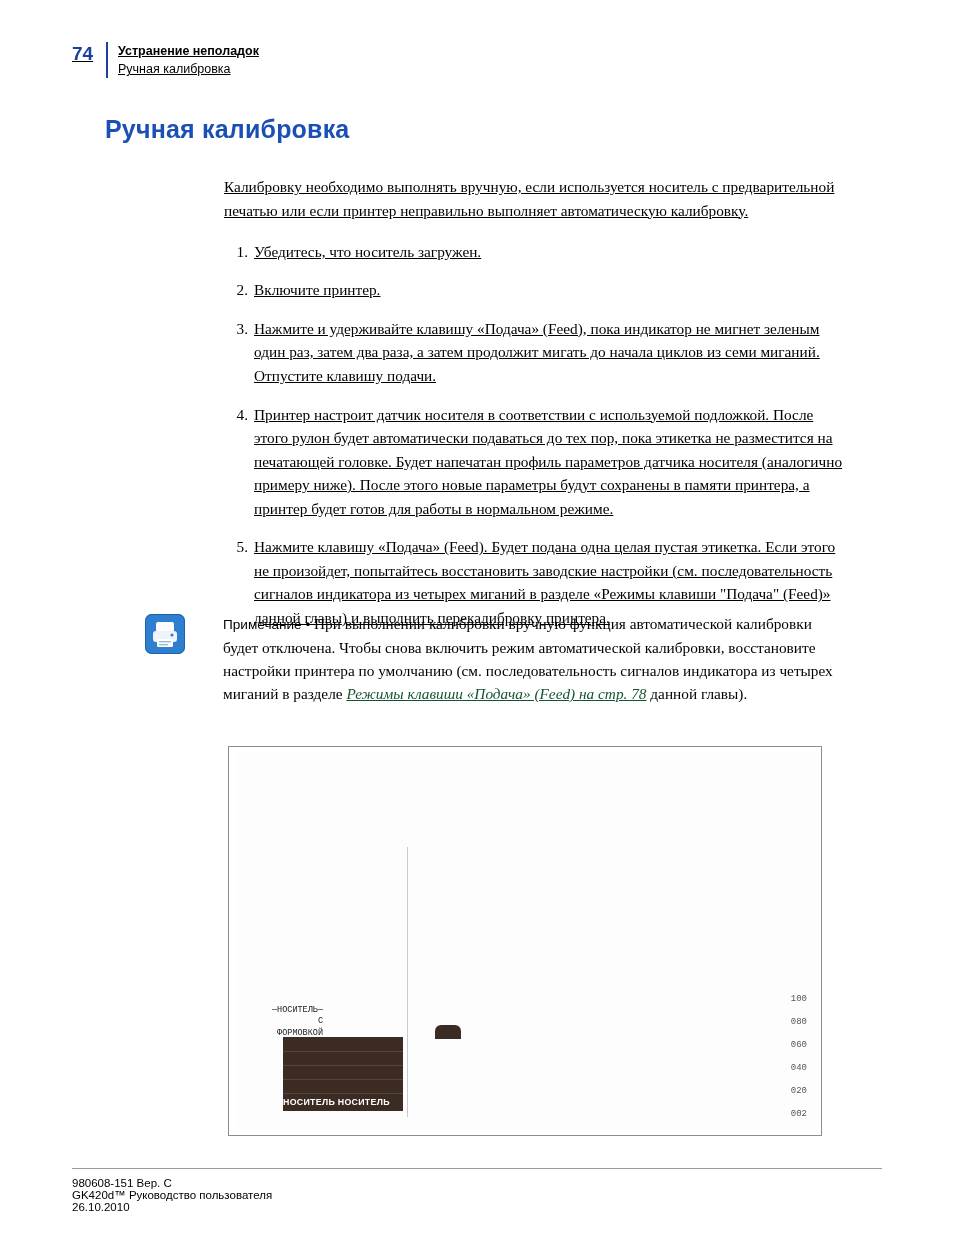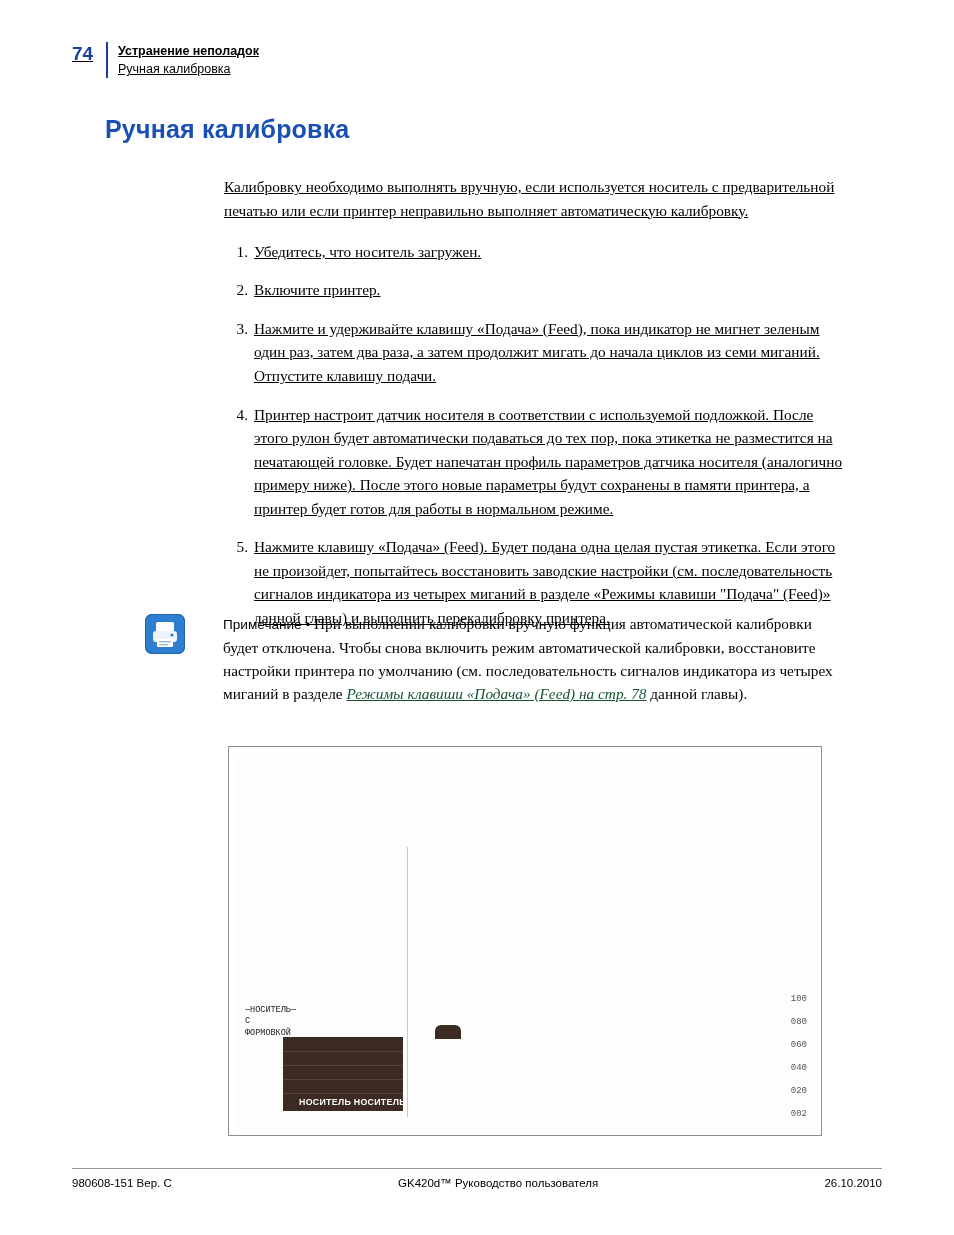--- a/index.html
+++ b/index.html
@@ -183,21 +183,21 @@
   }
   .fig-scale div { margin-bottom: 14px; text-align: right; }
   .fig-media-label {
     position: absolute;
     left: 10px;
     top: 252px;
     font-family: "Liberation Mono", monospace;
     font-size: 8.5px;
     color: #222;
     line-height: 1.35;
-    text-align: left;
+    text-align: right;
     width: 78px;
   }
   .bar-left {
     position: absolute;
     left: 48px;
     top: 284px;
     width: 120px;
     height: 74px;
     background: #3c2b22;
   }
@@ -223,21 +223,21 @@
     left: 0;
     bottom: 4px;
     width: 100%;
     font-family: "Liberation Sans", sans-serif;
     font-size: 8.8px;
     font-weight: bold;
     color: #ffffff;
     white-space: nowrap;
     overflow: hidden;
     letter-spacing: 0.3px;
-    padding-left: 16px;
+    padding-left: 0;
     box-sizing: border-box;
   }
   .grid-lines {
     position: absolute;
     left: 48px;
     top: 284px;
     width: 512px;
     height: 74px;
     pointer-events: none;
   }
@@ -253,20 +253,21 @@
     left: 72px;
     right: 72px;
     top: 1168px;
     border-top: 1px solid #9a9a9a;
     padding-top: 8px;
     display: flex;
     justify-content: space-between;
     font-family: "Liberation Sans", sans-serif;
     font-size: 11.5px;
     color: #000;
+    flex-direction: column;
   }
   .footer-center { flex: 0 0 auto; }
 </style>
 </head>
 <body>
 
 <div class="page">
 
   <div class="header">
     <div class="page-number">74</div>

